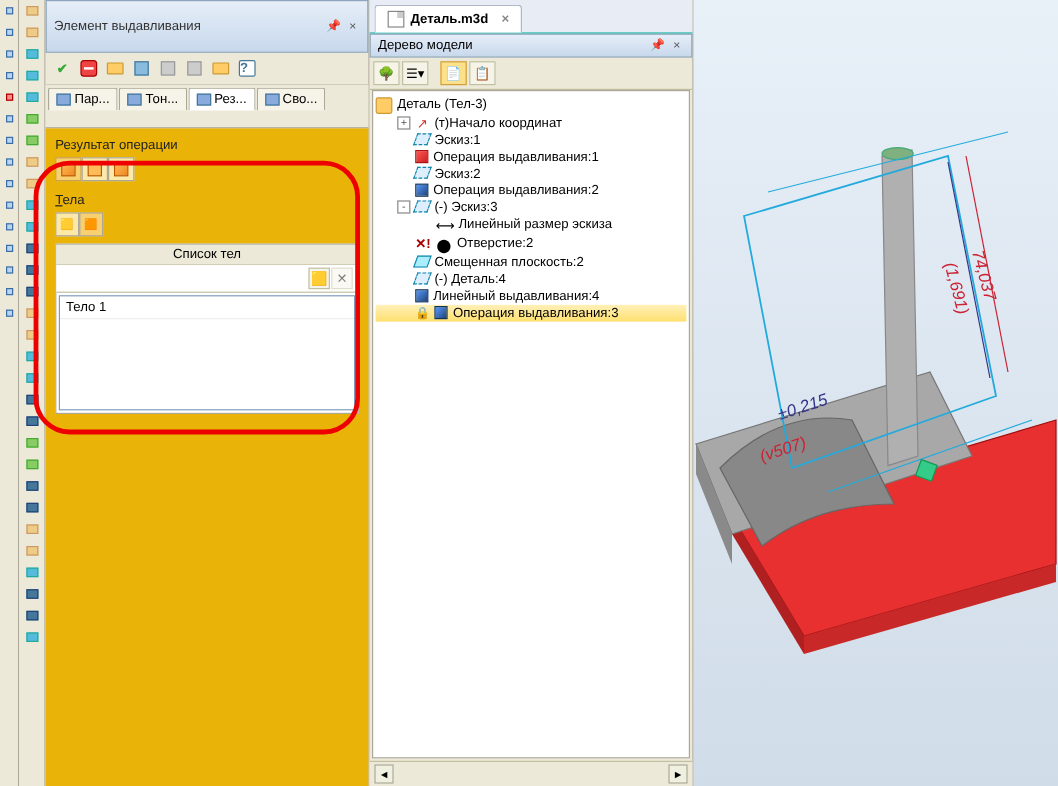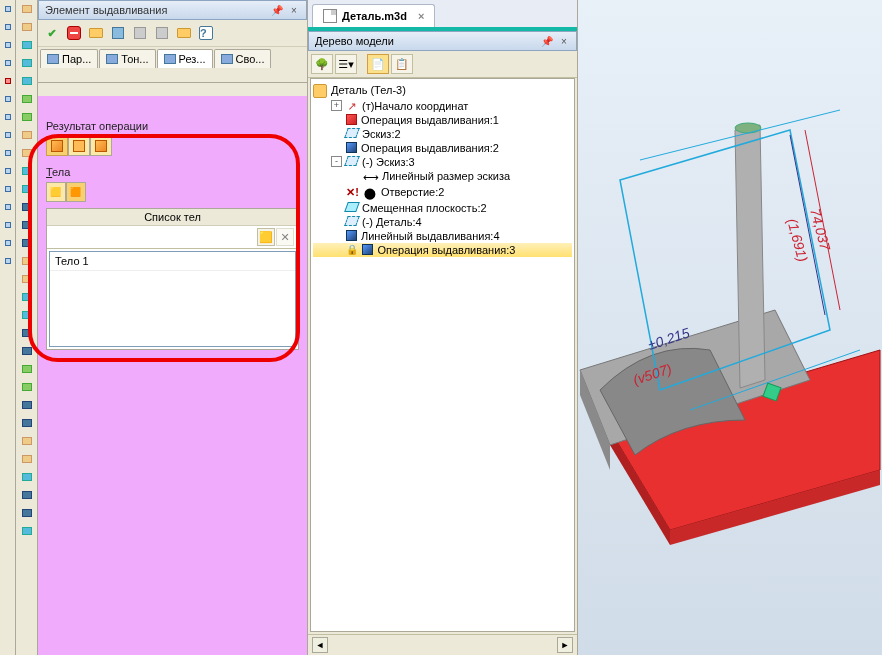--- a/index.html
+++ b/index.html
@@ -12,40 +12,40 @@
 .vtoolbar .ticon { width: 14px; height: 14px; display: flex; align-items: center; justify-content: center; cursor: pointer; }
 .small-blue { width: 6px; height: 6px; border: 1px solid #3a6ea5; background: #b8d4f0; }
 .small-red { width: 6px; height: 6px; border: 1px solid #a00; background: #f88; }
 .small-cyan { width: 10px; height: 8px; background: #5bd; border: 1px solid #2a9; }
 .small-green { width: 10px; height: 8px; background: #8c6; border: 1px solid #4a3; }
 .small-gold { width: 10px; height: 8px; background: #ec8; border: 1px solid #c96; }
 .small-navy { width: 10px; height: 8px; background: #479; border: 1px solid #247; }
 
 
 .prop-panel { width: 270px; background: #ece9d8; border-right: 1px solid #aca899; display: flex; flex-direction: column; }
-.panel-title { background: linear-gradient(#e6eef8, #c8d8ec); border: 1px solid #8da5c0; padding: 3px 6px; display: flex; align-items: center; justify-content: space-between; gap: 48px; }
+.panel-title { background: linear-gradient(#e6eef8, #c8d8ec); border: 1px solid #8da5c0; padding: 15px 6px; display: flex; align-items: center; justify-content: space-between; gap: 48px; }
 .panel-title span { color: #333; }
 .panel-controls { display: flex; gap: 4px; }
 .pin-icon, .x-icon { width: 12px; height: 12px; cursor: pointer; font-size: 10px; color: #555; display: flex; align-items: center; justify-content: center; }
 
 .htoolbar { display: flex; gap: 2px; padding: 3px 4px; border-bottom: 1px solid #d0cdb8; flex-wrap: wrap; }
 .hbtn { width: 20px; height: 20px; border: 1px solid transparent; display: flex; align-items: center; justify-content: center; cursor: pointer; }
 .green-check { color: #3a3; font-weight: bold; }
 .stop-sign { width: 14px; height: 14px; background: #e44; border-radius: 3px; border: 1px solid #a00; position: relative; }
 .stop-sign::after { content: ""; position: absolute; top: 5px; left: 2px; right: 2px; height: 2px; background: #fff; }
 .folder-ic { width: 14px; height: 10px; background: #fc6; border: 1px solid #c93; border-radius: 1px; }
 .blue-sq { width: 12px; height: 12px; background: #8bd; border: 1px solid #479; }
 .q-icon { width: 14px; height: 14px; border: 1px solid #479; border-radius: 2px; color: #479; font-weight: bold; background: #fff; }
 
 .tabs { display: flex; gap: 0; padding: 2px 2px 14px 2px; background: #ece9d8; border-bottom: 1px solid #aca899; }
 .tab { padding: 3px 6px; border: 1px solid #aca899; border-bottom: none; background: #f6f4e8; border-radius: 2px 2px 0 0; margin-right: 1px; cursor: pointer; display: flex; align-items: center; gap: 3px; white-space: nowrap; overflow: hidden; max-width: 62px; }
 .tab.active { background: #fff; font-weight: normal; }
 .tab-ic { width: 12px; height: 10px; background: #8ad; border: 1px solid #479; flex-shrink: 0; }
 
-.prop-body { padding: 20px 8px; background: #f0abfc; flex: 1; position: relative; margin-top: 13px; }
+.prop-body { padding: 4px 8px; background: #eab308; flex: 1; position: relative; }
 .section-label { margin: 4px 0 4px 0; color: #222; }
 .section-label u { text-decoration: underline; }
 .result-icons { display: flex; gap: 0; }
 .result-btn { width: 22px; height: 20px; border: 1px solid #aca899; background: #fce9a8; display: flex; align-items: center; justify-content: center; cursor: pointer; }
 .result-btn.sel { background: #f8d070; border-color: #c9a050; }
 .cube3d { width: 12px; height: 12px; background: linear-gradient(135deg, #fb5, #e82); border: 1px solid #b50; }
 
 .red-circle { position: absolute; border: 4px solid #e00; border-radius: 30px; pointer-events: none; }
 #circle1 { top: 134px; left: 28px; width: 272px; height: 228px; }
 
@@ -58,21 +58,21 @@
 .list-panel { border: 1px solid #aca899; background: #fff; }
 .list-header { background: #ece9d8; padding: 2px 4px; display: flex; justify-content: center; align-items: center; border-bottom: 1px solid #d0cdb8; }
 .list-tools { display: flex; gap: 1px; }
 .lt-btn { width: 18px; height: 18px; border: 1px solid #c0c0a0; background: #f6f4e8; cursor: pointer; display: flex; align-items: center; justify-content: center; }
 .lt-btn.disabled { opacity: 0.5; cursor: default; }
 .list-inner { border: 1px solid #7f9db9; margin: 2px; min-height: 96px; background: #fff; }
 .list-row { padding: 3px 5px; border-bottom: 1px solid #eee; }
 
 
 .tree-panel { width: 270px; background: #ece9d8; border-right: 1px solid #aca899; display: flex; flex-direction: column; }
-.doc-tabs { display: flex; padding: 4px 4px 0 4px; background: #e8ecf4; border-bottom: 4px solid #14b8a6; }
+.doc-tabs { display: flex; padding: 4px 4px 0 4px; background: #e8ecf4; border-bottom: 1px solid #14b8a6; }
 .doc-tab { padding: 4px 10px; border: 1px solid #b0b8c8; border-bottom: none; background: #fff; border-radius: 3px 3px 0 0; display: flex; align-items: center; gap: 5px; font-weight: bold; }
 .doc-tab .close-x { color: #888; cursor: pointer; margin-left: 6px; }
 .doc-ic { width: 14px; height: 14px; border: 1px solid #888; background: #fff; position: relative; }
 .doc-ic::after { content: ""; position: absolute; right: 0; top: 0; width: 5px; height: 5px; background: #ccc; }
 
 .tree-title { background: linear-gradient(#e6eef8, #c8d8ec); padding: 3px 6px; display: flex; justify-content: space-between; border: 1px solid #8da5c0; }
 .tree-toolbar { display: flex; gap: 2px; padding: 3px; border-bottom: 1px solid #c0c0a0; }
 .tt-btn { width: 22px; height: 20px; border: 1px solid #c0c0a0; background: #f6f4e8; cursor: pointer; display: flex; align-items: center; justify-content: center; }
 .tt-btn.active { background: #fce08a; border-color: #d0a040; }
 
@@ -370,20 +370,26 @@
       </div>
     <div class="tree-item">
           <span class="ind" style="width:14px"></span>
           <div class="expander">+</div>
           <div class="tree-icon ic-axis"></div>
           <span>(т)Начало координат</span>
         </div>
         <div class="tree-item">
           <span class="ind" style="width:14px"></span>
           <span class="spacer"></span>
+          <div class="tree-icon ic-sketch"></div>
+          <span>Эскиз:1</span>
+        </div>
+        <div class="tree-item">
+          <span class="ind" style="width:14px"></span>
+          <span class="spacer"></span>
           <div class="tree-icon ic-extrude"></div>
           <span>Операция выдавливания:1</span>
         </div>
         <div class="tree-item">
           <span class="ind" style="width:14px"></span>
           <span class="spacer"></span>
           <div class="tree-icon ic-sketch"></div>
           <span>Эскиз:2</span>
         </div>
         <div class="tree-item">

